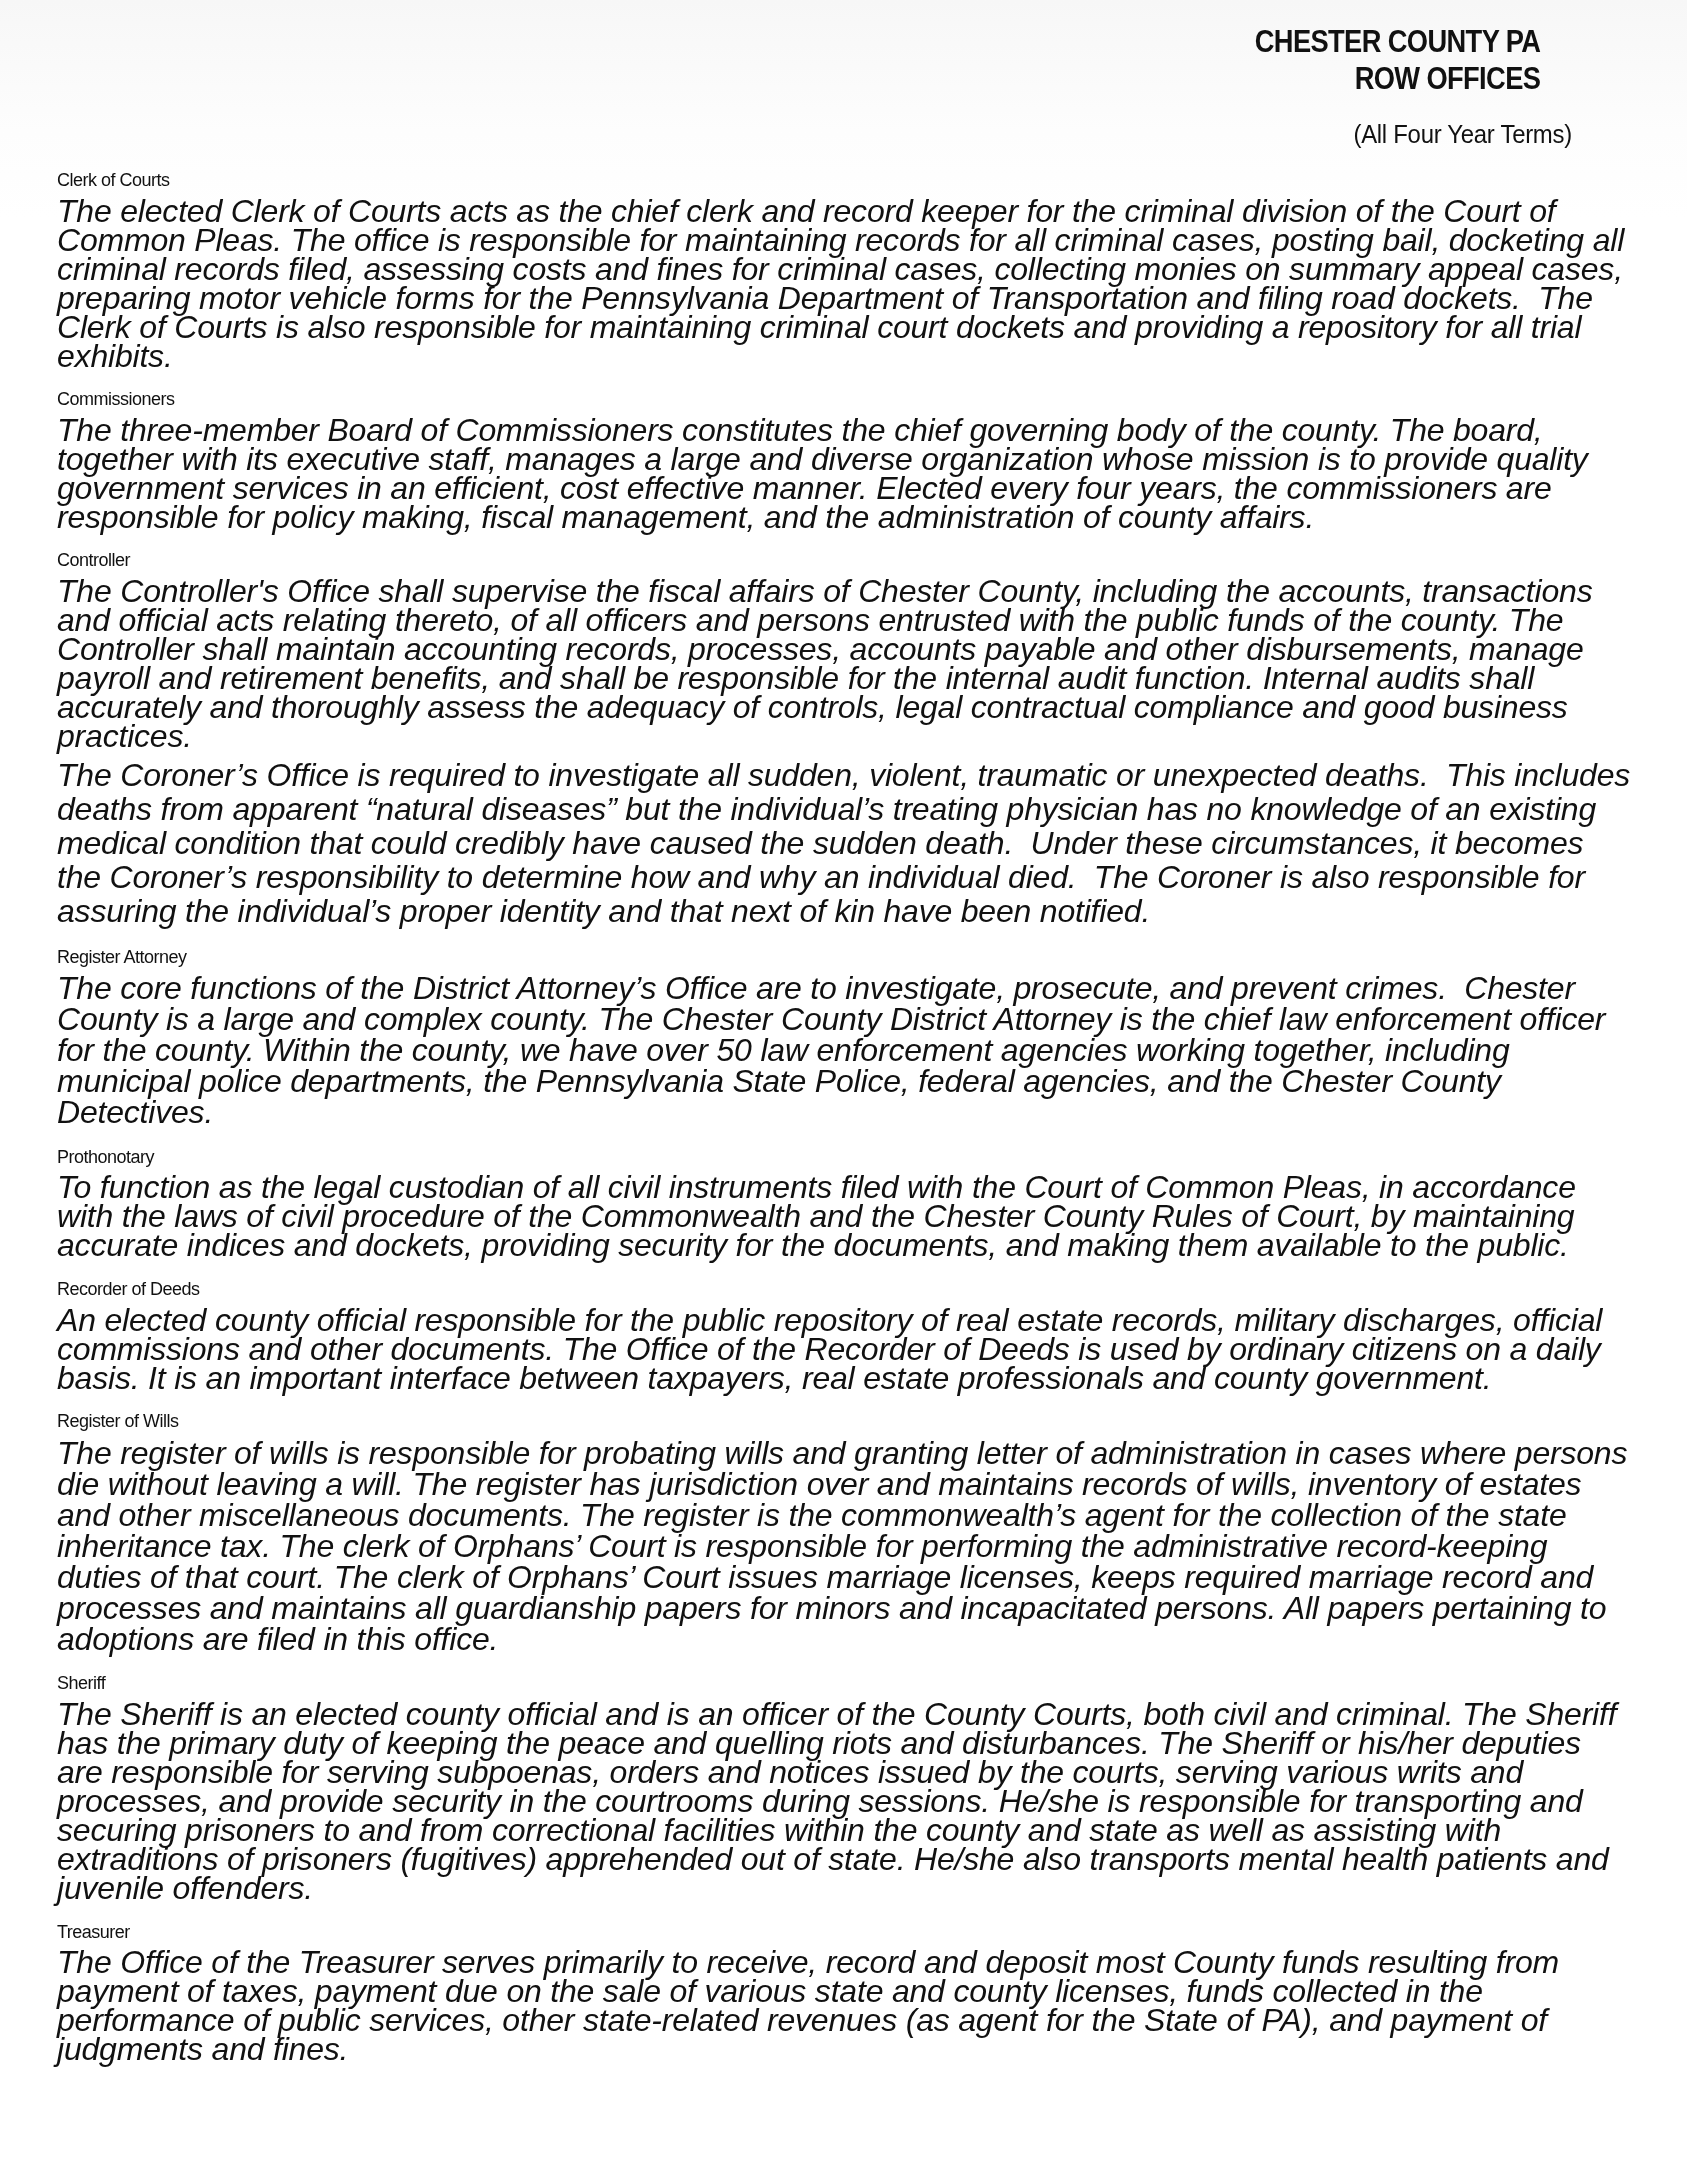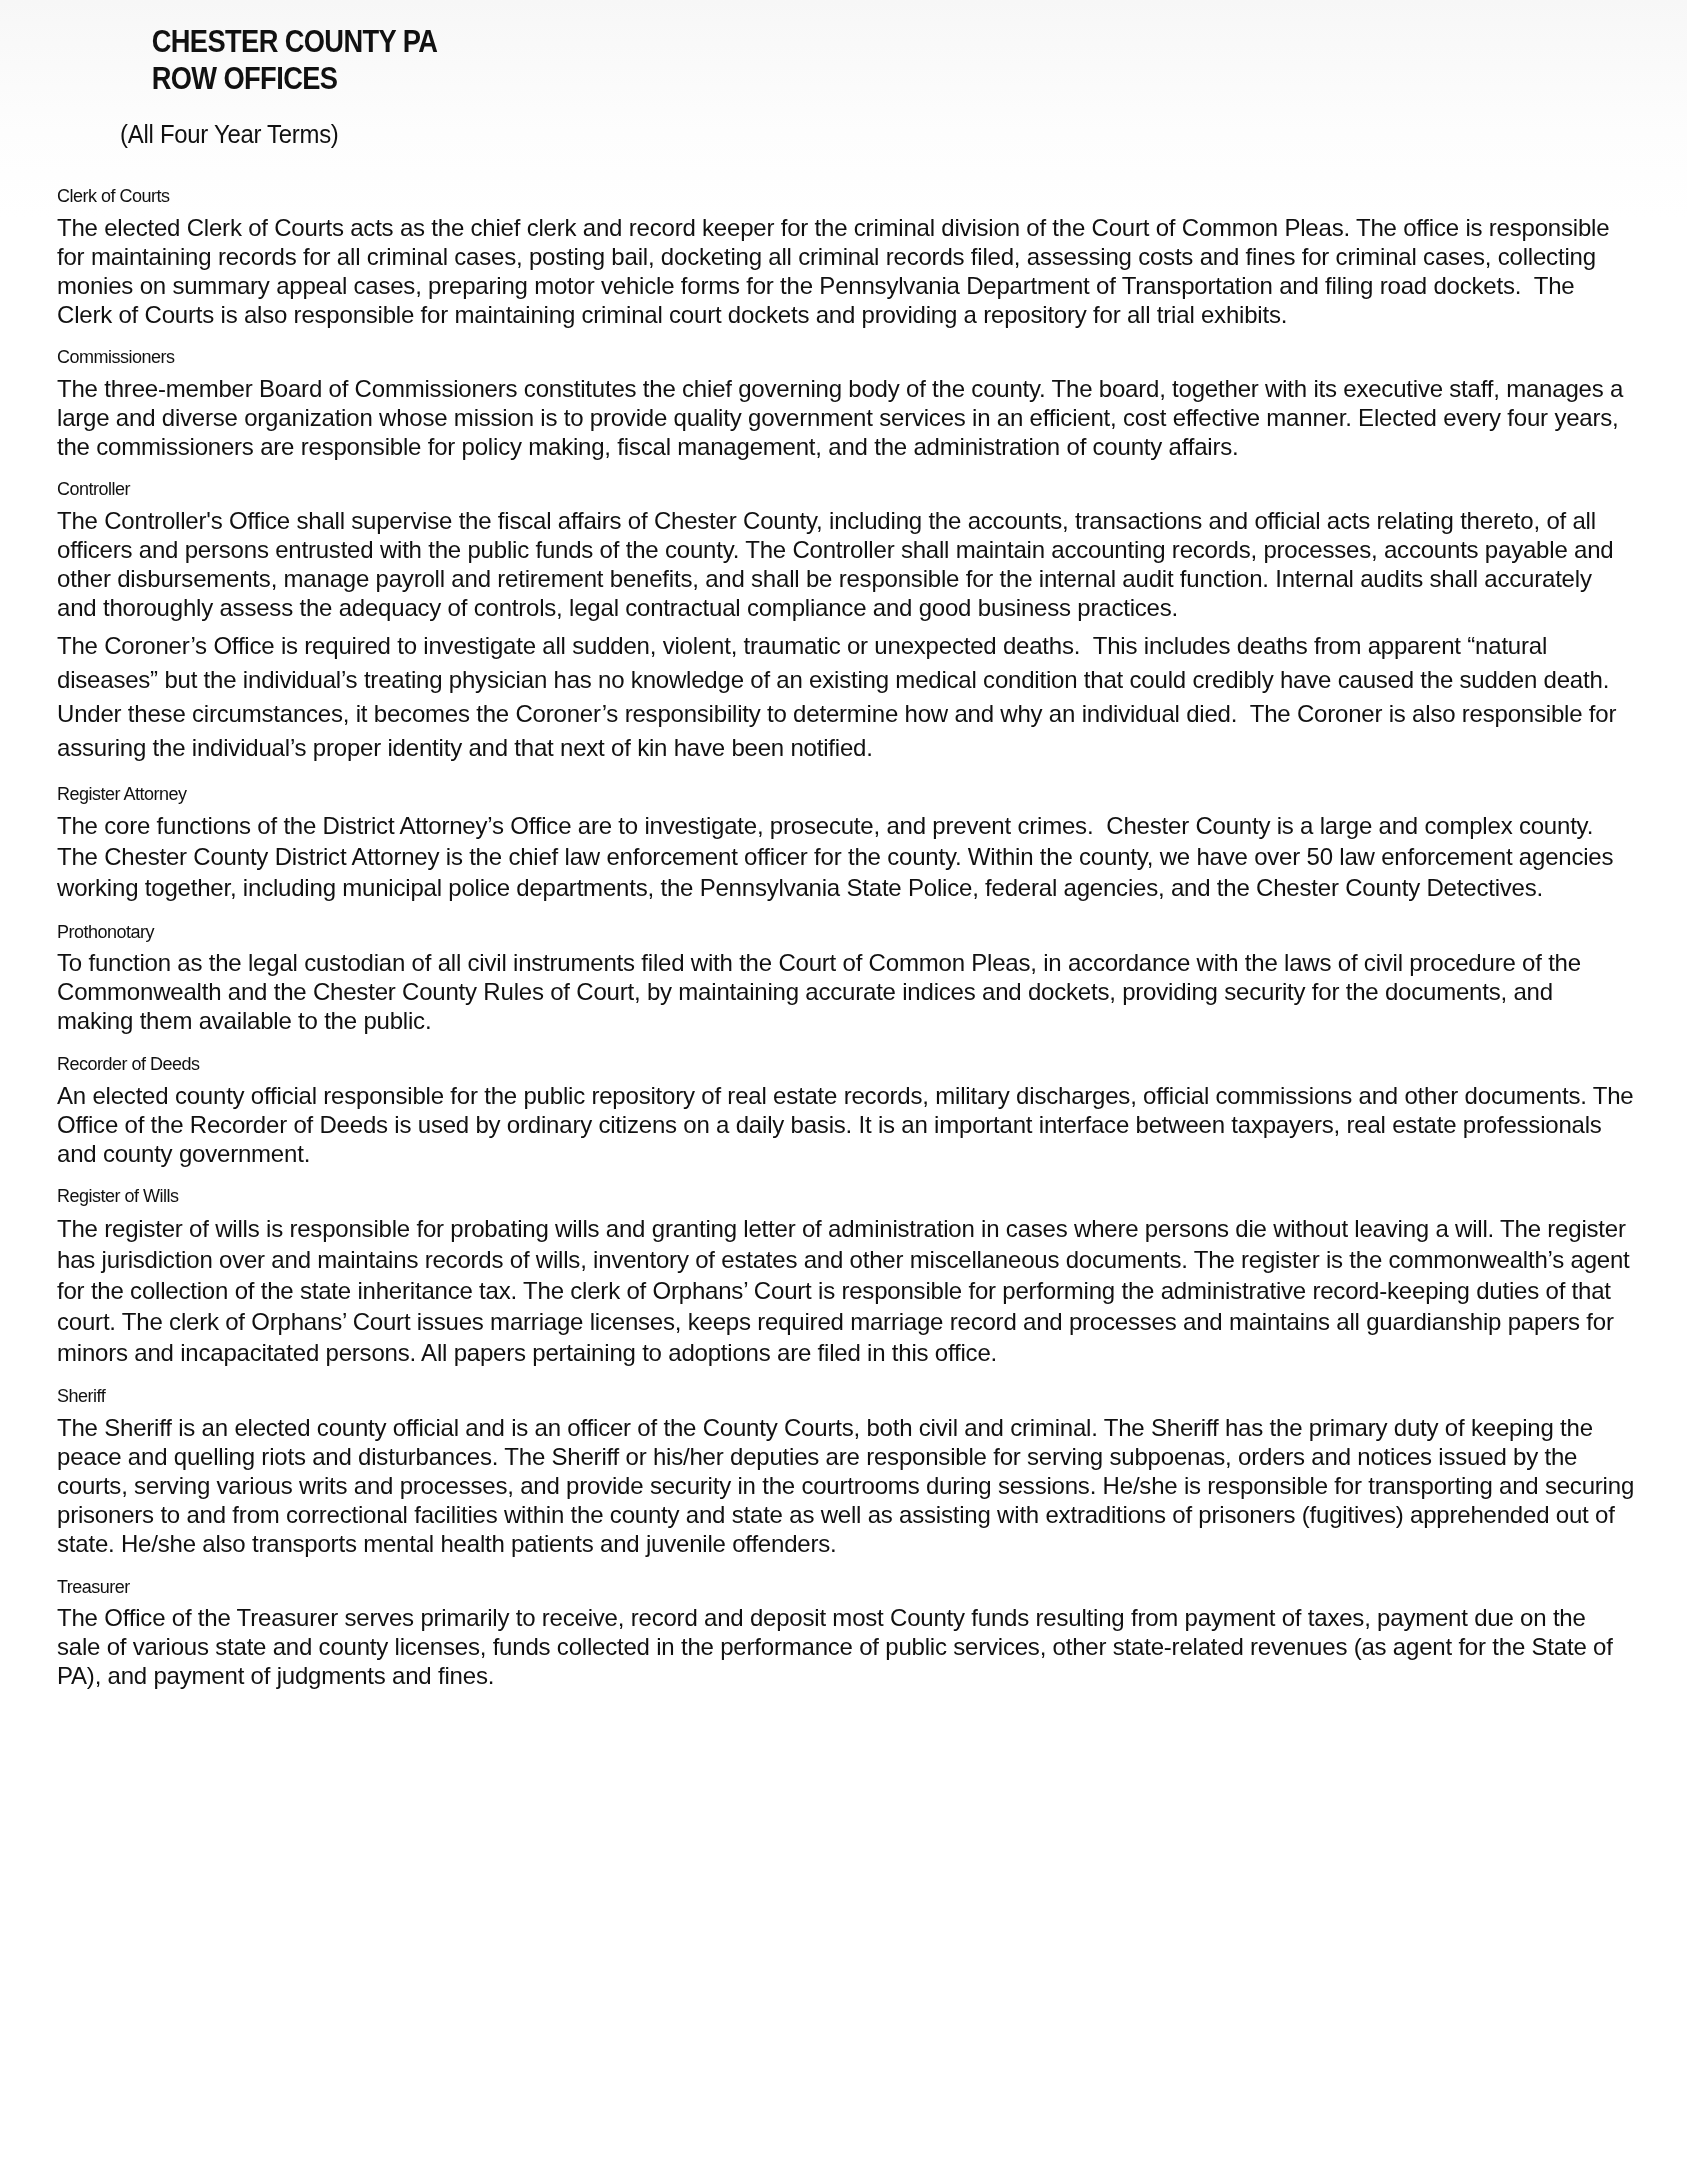--- a/index.html
+++ b/index.html
@@ -15,22 +15,22 @@
     color: #111111;
   }
   .page {
     box-sizing: border-box;
     width: 1687px;
     height: 2183px;
     padding: 22.5px 52px 0 57px;
     background: linear-gradient(180deg, #f7f7f7 0%, #fdfdfd 6%, #ffffff 10%);
   }
   .doc-header {
-    text-align: left;
-    margin-bottom: 33px;
+    text-align: right;
+    margin-bottom: 17px;
   }
   .title-line {
     display: block;
     font-weight: bold;
     font-size: 31px;
     line-height: 37px;
     letter-spacing: -0.7px;
     transform: scaleX(0.88);
     transform-origin: center;
   }
@@ -47,24 +47,25 @@
   .sec { margin: 0; }
   .sec h2 {
     font-size: 18px;
     line-height: 28px;
     margin: 14.6px 0 2.6px 0;
     letter-spacing: -0.5px;
     font-weight: normal;
   }
   .sec p {
     margin: 0;
-    font-size: 24px;
+    font-size: 32px;
     line-height: 29px;
     letter-spacing: -0.2px;
     white-space: pre-wrap;
+    font-style: italic;
   }
   .sec.loose p { line-height: 34px; margin-top: 7px; }
   .sec.semiloose p { line-height: 31px; }
 </style>
 </head>
 <body>
 
 <div class="page">
 
   <header class="doc-header">

